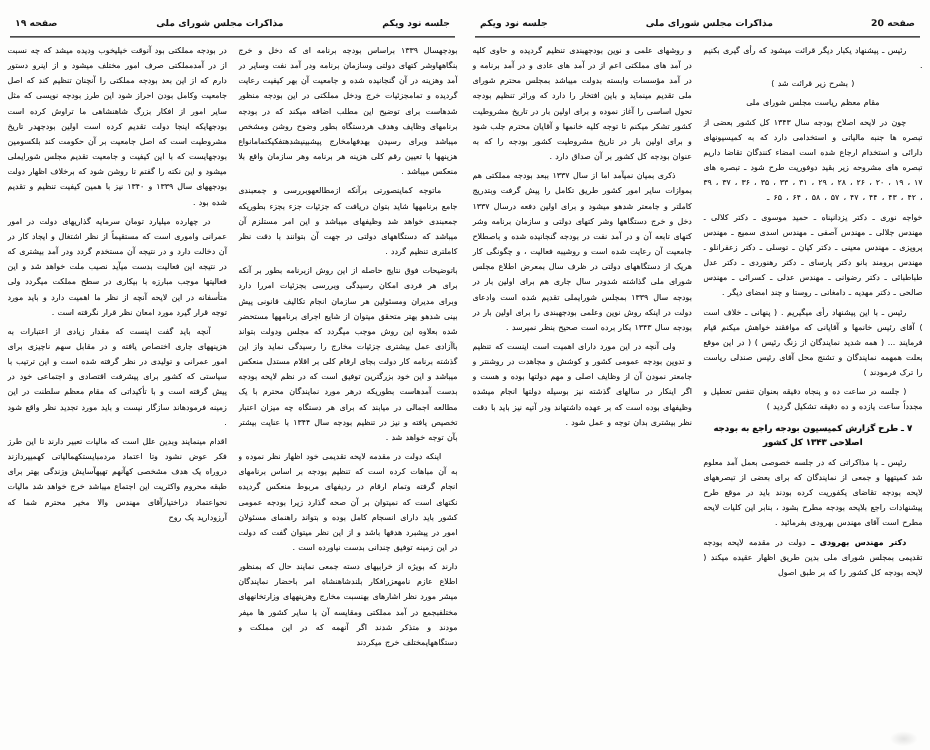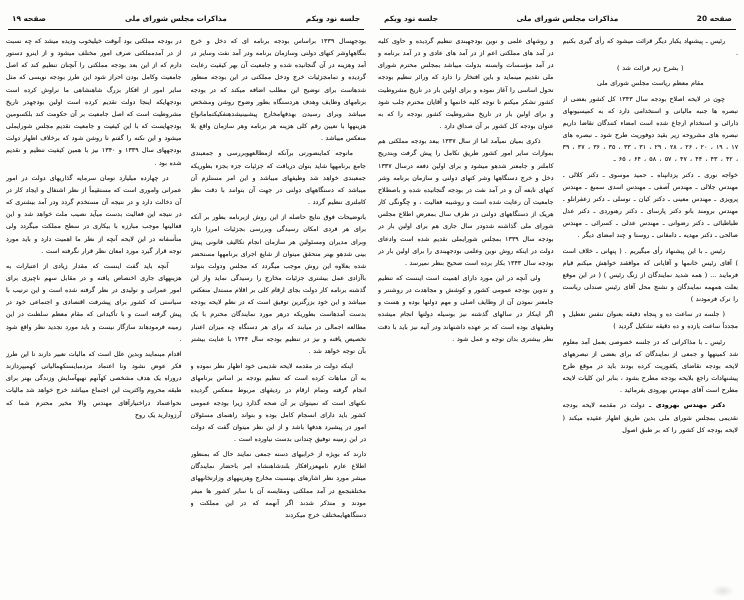--- a/index.html
+++ b/index.html
@@ -156,20 +156,21 @@
     <div class="columns">
 
       <div class="col">
         <p class="para indent">رئیس ـ پیشنهاد یکبار دیگر قرائت میشود که رأی گیری بکنیم .</p>
         <p class="para center">( بشرح زیر قرائت شد )</p>
         <p class="para center">مقام معظم ریاست مجلس شورای ملی</p>
         <p class="para indent nums">چون در لایحه اصلاح بودجه سال ۱۳۴۳ کل کشور بعضی از تبصره ها جنبه مالیاتی و استخدامی دارد که به کمیسیونهای دارائی و استخدام ارجاع شده است امضاء کنندگان تقاضا داریم تبصره های مشروحه زیر بقید دوفوریت طرح شود ـ تبصره های ۱۷ ، ۱۹ ، ۲۰ ، ۲۶ ، ۲۸ ، ۲۹ ، ۳۱ ، ۳۳ ، ۳۵ ، ۳۶ ، ۳۷ ، ۳۹ ، ۴۲ ، ۴۳ ، ۴۴ ، ۴۷ ، ۵۷ ، ۵۸ ، ۶۴ ، ۶۵ ـ</p>
         <p class="para">خواجه نوری ـ دکتر یزدانپناه ـ حمید موسوی ـ دکتر کلالی ـ مهندس جلالی ـ مهندس آصفی ـ مهندس اسدی سمیع ـ مهندس پرویزی ـ مهندس معینی ـ دکتر کیان ـ توسلی ـ دکتر زعفرانلو ـ مهندس برومند بانو دکتر پارسای ـ دکتر رهنوردی ـ دکتر عدل طباطبائی ـ دکتر رضوانی ـ مهندس عدلی ـ کسرائی ـ مهندس صالحی ـ دکتر مهدیه ـ دامغانی ـ روستا و چند امضای دیگر .</p>
         <p class="para indent">رئیس ـ با این پیشنهاد رأی میگیریم . ( پنهانی ـ خلاف است ) آقای رئیس خانمها و آقایانی که موافقند خواهش میکنم قیام فرمایند ... ( همه شدید نمایندگان از زنگ رئیس ) ( در این موقع بعلت همهمه نمایندگان و تشنج محل آقای رئیس صندلی ریاست را ترک فرمودند )</p>
         <p class="para indent">( جلسه در ساعت ده و پنجاه دقیقه بعنوان تنفس تعطیل و مجدداً ساعت یازده و ده دقیقه تشکیل گردید )</p>
+        <p class="heading">۷ ـ طرح گزارش کمیسیون بودجه راجع به بودجه اصلاحی ۱۳۴۳ کل کشور</p>
         <p class="para indent">رئیس ـ با مذاکراتی که در جلسه خصوصی بعمل آمد معلوم شد کمیتهها و جمعی از نمایندگان که برای بعضی از تبصرههای لایحه بودجه تقاضای یکفوریت کرده بودند باید در موقع طرح پیشنهادات راجع بلایحه بودجه مطرح بشود ، بنابر این کلیات لایحه مطرح است آقای مهندس بهرودی بفرمائید .</p>
         <p class="para indent leadin"><strong class="speaker">دکتر مهندس بهرودی ـ </strong><span>دولت در مقدمه لایحه بودجه تقدیمی بمجلس شورای ملی بدین طریق اظهار عقیده میکند ( لایحه بودجه کل کشور را که بر طبق اصول</span></p>
       </div>
 
       <div class="col">
         <p class="para">و روشهای علمی و نوین بودجهبندی تنظیم گردیده و حاوی کلیه در آمد های مملکتی اعم از در آمد های عادی و در آمد برنامه و در آمد مؤسسات وابسته بدولت میباشد بمجلس محترم شورای ملی تقدیم مینماید و باین افتخار را دارد که ورائر تنظیم بودجه تحول اساسی را آغاز نموده و برای اولین بار در تاریخ مشروطیت کشور تشکر میکنم تا توجه کلیه خانمها و آقایان محترم جلب شود و برای اولین بار در تاریخ مشروطیت کشور بودجه را که به عنوان بودجه کل کشور بر آن صداق دارد .</p>
         <p class="para indent">ذکری بمیان نمیآمد اما از سال ۱۳۳۷ ببعد بودجه مملکتی هم بموازات سایر امور کشور طریق تکامل را پیش گرفت وبتدریج کاملتر و جامعتر شدهو میشود و برای اولین دفعه درسال ۱۳۳۷ دخل و خرج دستگاهها وشر کتهای دولتی و سازمان برنامه وشر کتهای تابعه آن و در آمد نفت در بودجه گنجانیده شده و باصطلاح جامعیت آن رعایت شده است و روشیبه فعالیت ، و چگونگی کار هریک از دستگاههای دولتی در ظرف سال بمعرض اطلاع مجلس شورای ملی گذاشته شدودر سال جاری هم برای اولین بار در بودجه سال ۱۳۳۹ بمجلس شورایملی تقدیم شده است وادعای دولت در اینکه روش نوین وعلمی بودجهبندی را برای اولین بار در بودجه سال ۱۳۴۳ بکار برده است صحیح بنظر نمیرسد .</p>
         <p class="para indent">ولی آنچه در این مورد دارای اهمیت است اینست که تنظیم و تدوین بودجه عمومی کشور و کوشش و مجاهدت در روشنتر و جامعتر نمودن آن از وظایف اصلی و مهم دولتها بوده و هست و اگر اینکار در سالهای گذشته نیز بوسیله دولتها انجام میشده وظیفهای بوده است که بر عهده داشتهاند ودر آتیه نیز باید با دقت نظر بیشتری بدان توجه و عمل شود .</p>
       </div>
 

